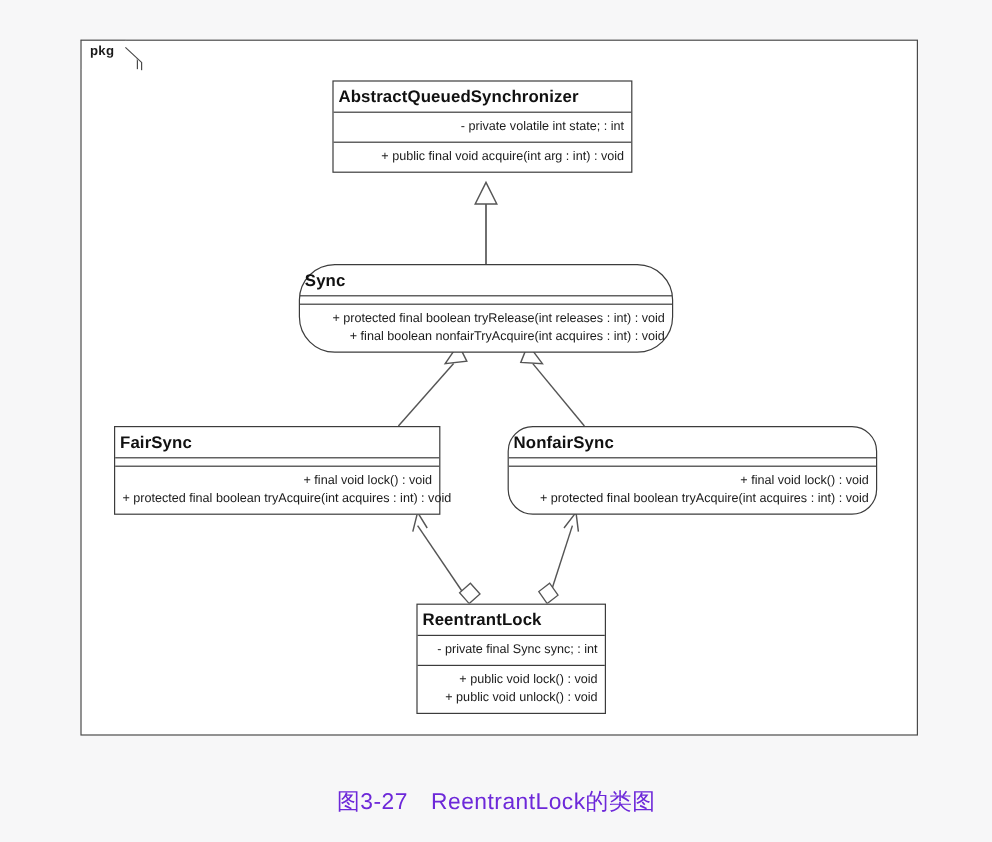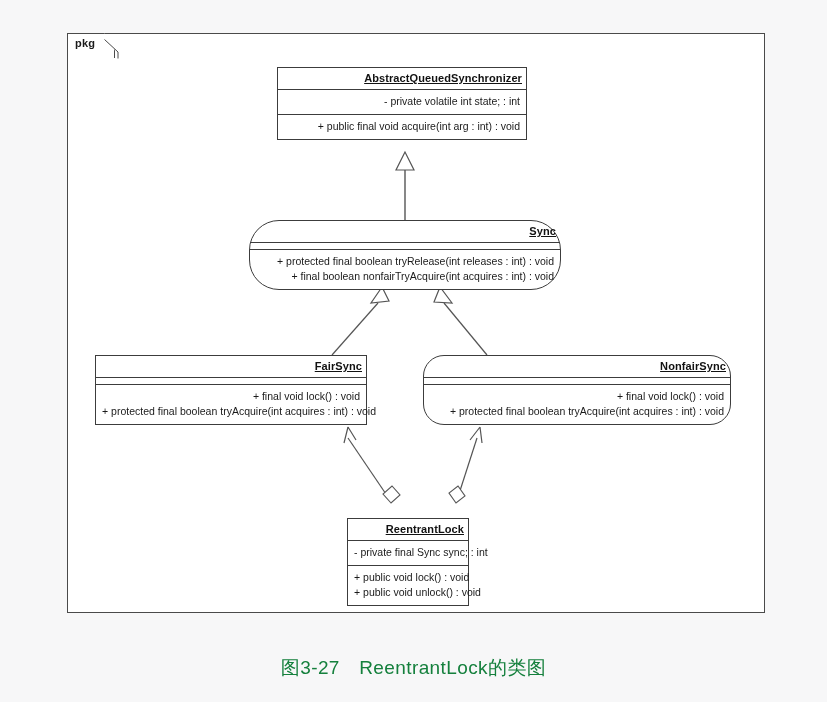--- a/index.html
+++ b/index.html
@@ -74,28 +74,27 @@
   }
 
   
   .klass {
     position: absolute;
     background: #ffffff;
     border: 1px solid #3c3c3c;
     box-sizing: border-box;
   }
   .klass-name {
-    text-align: right;
-    font-size: 11px;
+    text-align: left;
+    font-size: 14px;
     font-weight: bold;
     color: #111111;
     padding: 4px 4px 5px 4px;
     letter-spacing: 0.1px;
     white-space: nowrap;
-    text-decoration: underline;
   }
   .compartment {
     border-top: 1px solid #3c3c3c;
     padding: 4px 6px 5px 6px;
     text-align: right;
   }
   .compartment.empty {
     padding: 0;
     height: 6px;
   }
@@ -104,31 +103,31 @@
     color: #1a1a1a;
     line-height: 15px;
     white-space: nowrap;
   }
 
   
   #cls-aqs      { left: 277px; top: 67px;  width: 250px; }
   #cls-sync     { left: 249px; top: 220px; width: 312px; border-radius: 30px; }
   #cls-fair     { left: 95px;  top: 355px; width: 272px; }
   #cls-nonfair  { left: 423px; top: 355px; width: 308px; border-radius: 21px; }
-  #cls-rl       { left: 347px; top: 518px; width: 122px; }
+  #cls-rl       { left: 347px; top: 503px; width: 158px; }
 
   
   .caption {
     position: absolute;
     left: 0;
     top: 655px;
     width: 827px;
     text-align: center;
     font-size: 19px;
-    color: #15803d;
+    color: #6d28d9;
     font-family: "Liberation Sans", sans-serif;
     letter-spacing: 0.4px;
   }
 </style>
 </head>
 <body>
 
 <div id="figure-root">
 
   <div class="pkg-frame"></div>

